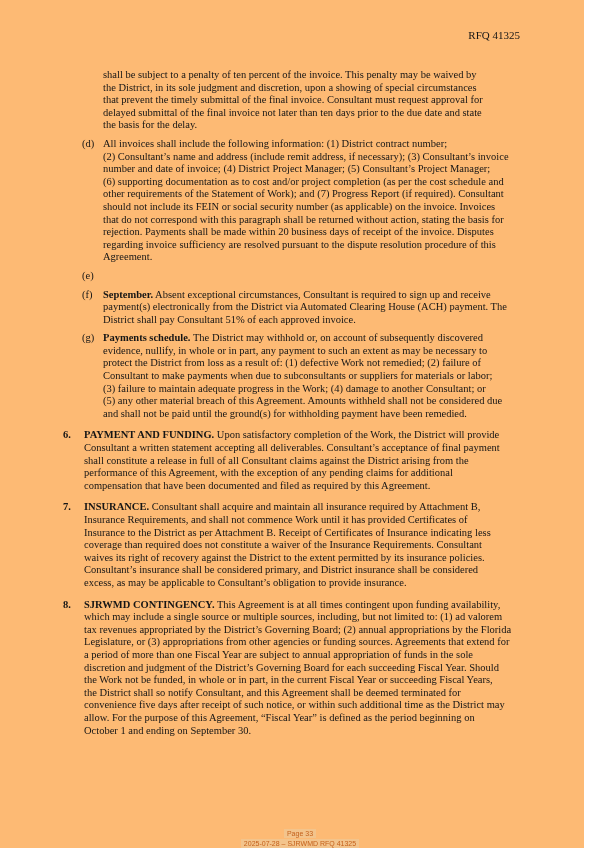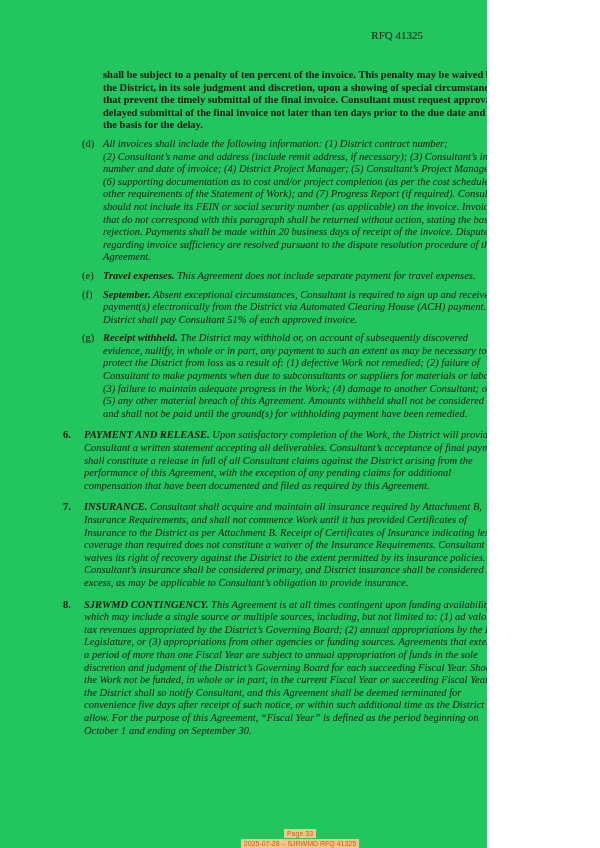--- a/index.html
+++ b/index.html
@@ -1,41 +1,41 @@
 <!DOCTYPE html>
 <html><head>
 <meta charset="utf-8">
 <style>
   html,body { margin:0; padding:0; background:#ffffff; }
   .page {
     position:relative;
-    width:487px; height:848px;
-    background:#22c55e;
+    width:584px; height:848px;
+    background:#fdba74;
     font-family:"Liberation Serif", serif;
     font-size:10.5px;
     line-height:12.6px;
     color:#151515;
     overflow:hidden;
   }
   .hdr {
     position:absolute; top:29px; right:64px;
     font-size:11px; line-height:13px;
   }
   .doc { position:absolute; top:69px; left:0; width:600px; }
   .intro {
     margin:0 0 6px 103px;
     padding-right:10px;
-    font-weight:bold;
+    font-weight:normal;
     white-space:pre-line;
   }
   .row { display:flex; margin:0 0 6px 0; }
   .row .tag { flex:0 0 21px; margin-left:82px; }
   .row.sec { margin-top:9px; }
   .row.sec .tag { margin-left:63px; font-weight:bold; }
-  .row .content { flex:1; padding-right:10px; white-space:pre-line;font-style:italic; }
+  .row .content { flex:1; padding-right:10px; white-space:pre-line; }
   .content b { font-weight:bold; }
   .footer {
     position:absolute; top:808px; left:0; width:600px;
     text-align:center; font-size:10.5px;
   }
   .annotation {
     position:absolute; top:829px; left:0; width:600px;
     text-align:center;
     font-family:"Liberation Sans", sans-serif;
     font-size:7px; line-height:8px;
@@ -67,44 +67,43 @@
 other requirements of the Statement of Work); and (7) Progress Report (if required). Consultant
 should not include its FEIN or social security number (as applicable) on the invoice. Invoices
 that do not correspond with this paragraph shall be returned without action, stating the basis for
 rejection. Payments shall be made within 20 business days of receipt of the invoice. Disputes
 regarding invoice sufficiency are resolved pursuant to the dispute resolution procedure of this
 Agreement.</div>
       </div>
 
     <div class="row">
         <div class="tag">(e)</div>
-        <div class="content"><b>Travel expenses.</b><span> This Agreement does not include separate payment for travel expenses.</span></div>
       </div>
 
     <div class="row">
         <div class="tag">(f)</div>
         <div class="content"><b>September.</b><span> Absent exceptional circumstances, Consultant is required to sign up and receive
 payment(s) electronically from the District via Automated Clearing House (ACH) payment. The
 District shall pay Consultant 51% of each approved invoice.</span></div>
       </div>
 
     <div class="row">
         <div class="tag">(g)</div>
-        <div class="content"><b>Receipt withheld.</b><span> The District may withhold or, on account of subsequently discovered
+        <div class="content"><b>Payments schedule.</b><span> The District may withhold or, on account of subsequently discovered
 evidence, nullify, in whole or in part, any payment to such an extent as may be necessary to
 protect the District from loss as a result of: (1) defective Work not remedied; (2) failure of
 Consultant to make payments when due to subconsultants or suppliers for materials or labor;
 (3) failure to maintain adequate progress in the Work; (4) damage to another Consultant; or
 (5) any other material breach of this Agreement. Amounts withheld shall not be considered due
 and shall not be paid until the ground(s) for withholding payment have been remedied.</span></div>
       </div>
 
     <div class="row sec">
         <div class="tag">6.</div>
-        <div class="content"><b>PAYMENT AND RELEASE.</b><span> Upon satisfactory completion of the Work, the District will provide
+        <div class="content"><b>PAYMENT AND FUNDING.</b><span> Upon satisfactory completion of the Work, the District will provide
 Consultant a written statement accepting all deliverables. Consultant’s acceptance of final payment
 shall constitute a release in full of all Consultant claims against the District arising from the
 performance of this Agreement, with the exception of any pending claims for additional
 compensation that have been documented and filed as required by this Agreement.</span></div>
       </div>
 
     <div class="row sec">
         <div class="tag">7.</div>
         <div class="content"><b>INSURANCE.</b><span> Consultant shall acquire and maintain all insurance required by Attachment B,
 Insurance Requirements, and shall not commence Work until it has provided Certificates of

